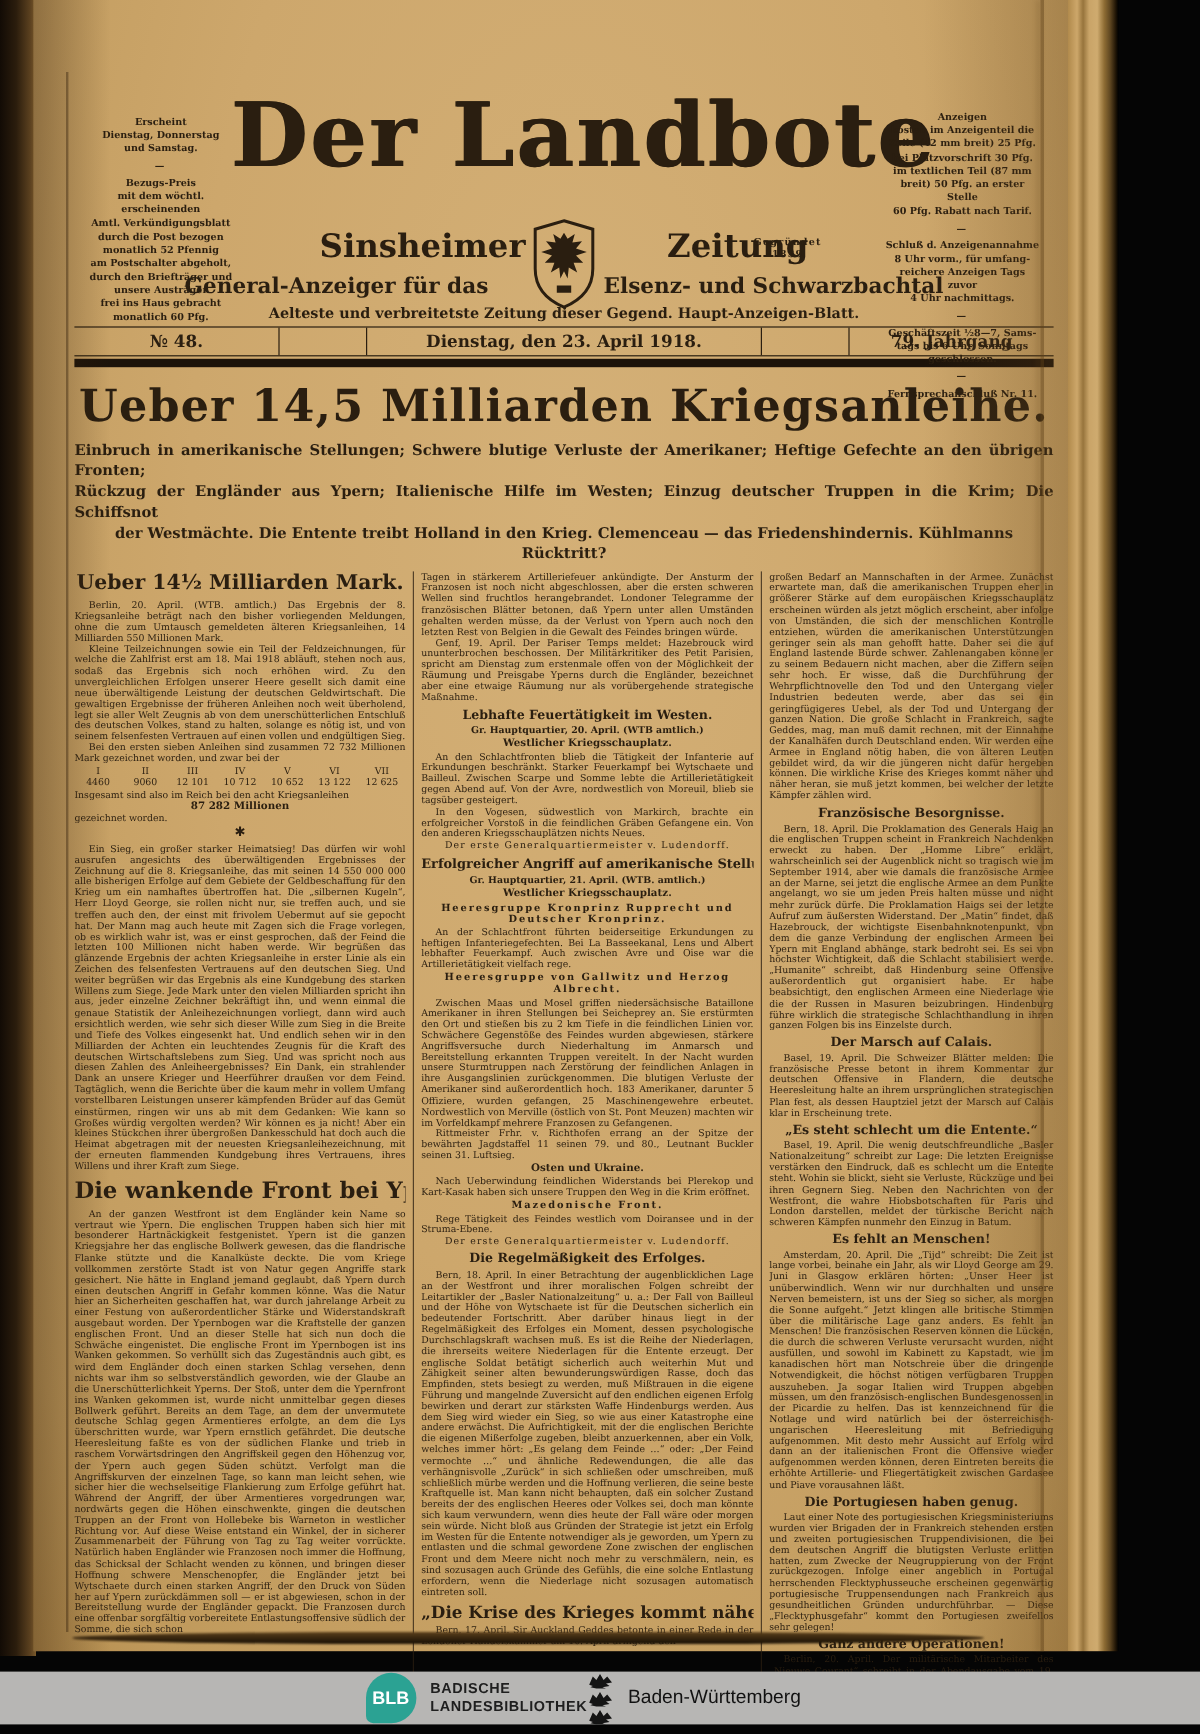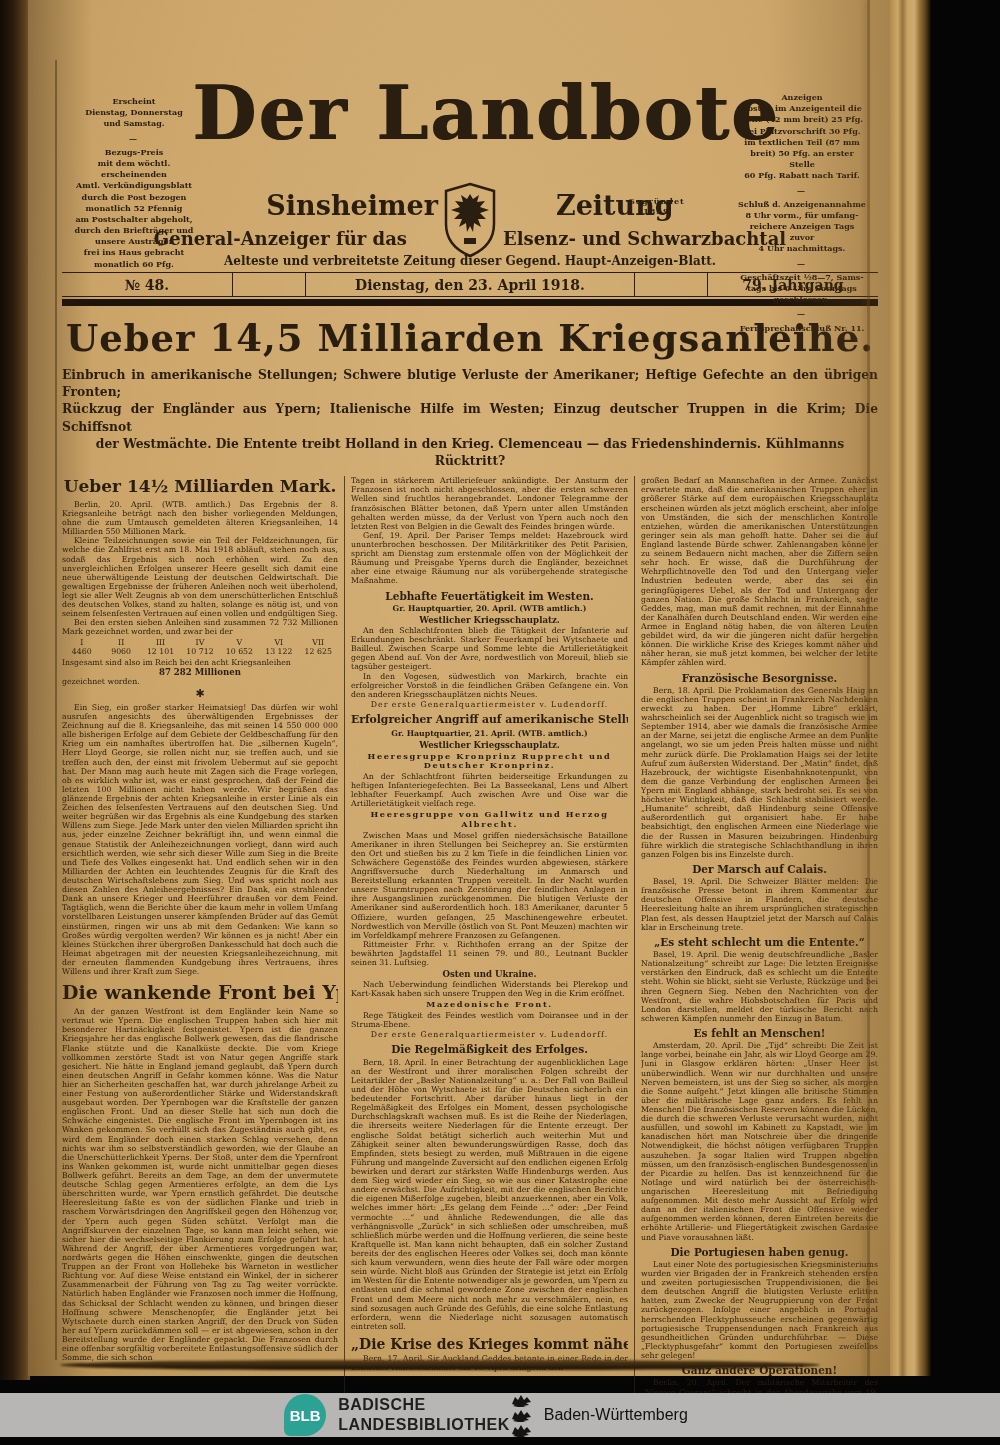--- a/index.html
+++ b/index.html
@@ -82,21 +82,21 @@
   .b-tbl{margin:1px 0 2px;}
   .tbl-row{display:flex;}
   .tbl-row span{flex:1;text-align:center;}
 
   
   .footer{position:absolute;left:0;top:1393px;width:1000px;height:44px;background:#b7b6b4;
         font-family:"Liberation Sans",sans-serif;display:flex;align-items:center;justify-content:center;}
   .blb{display:flex;align-items:center;gap:12px;margin-left:8px;}
   .blb-badge{width:42px;height:42px;background:#2ba293;border-radius:50% 50% 50% 6px;
         display:flex;align-items:center;justify-content:center;color:#fff;font-weight:bold;font-size:15px;}
-  .blb-name{font-weight:bold;font-size:16px;line-height:1.25;color:#1f1f1f;letter-spacing:.5px;}
+  .blb-name{font-weight:bold;font-size:12px;line-height:1.25;color:#1f1f1f;letter-spacing:.5px;}
   .bw{display:flex;align-items:center;gap:10px;margin-right:36px;color:#111;}
   .bw-text{font-size:16px;}
 </style>
 </head>
 <body>
 
 <div class="scene">
   <div class="spine"></div>
 
   <div class="page">

